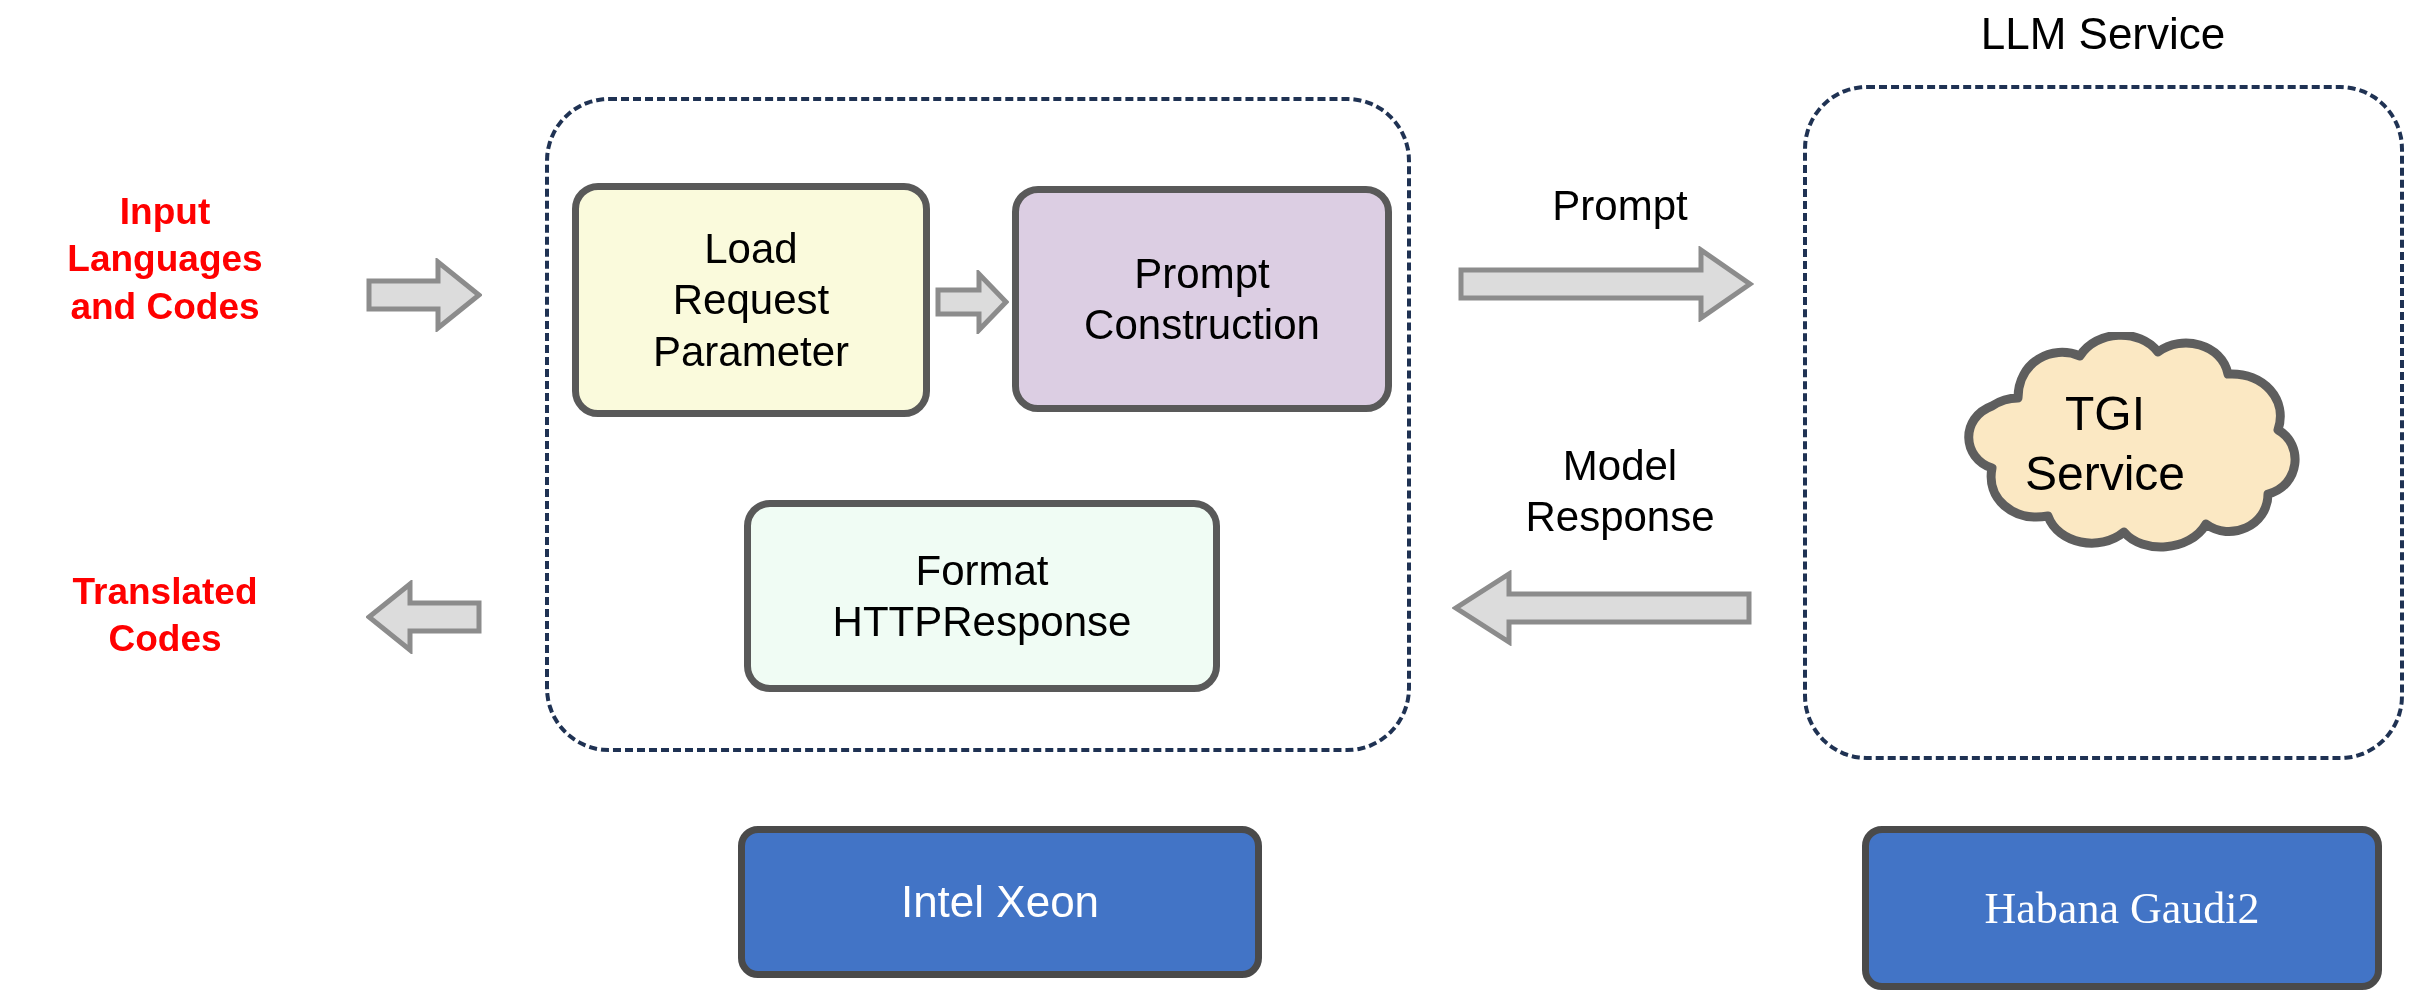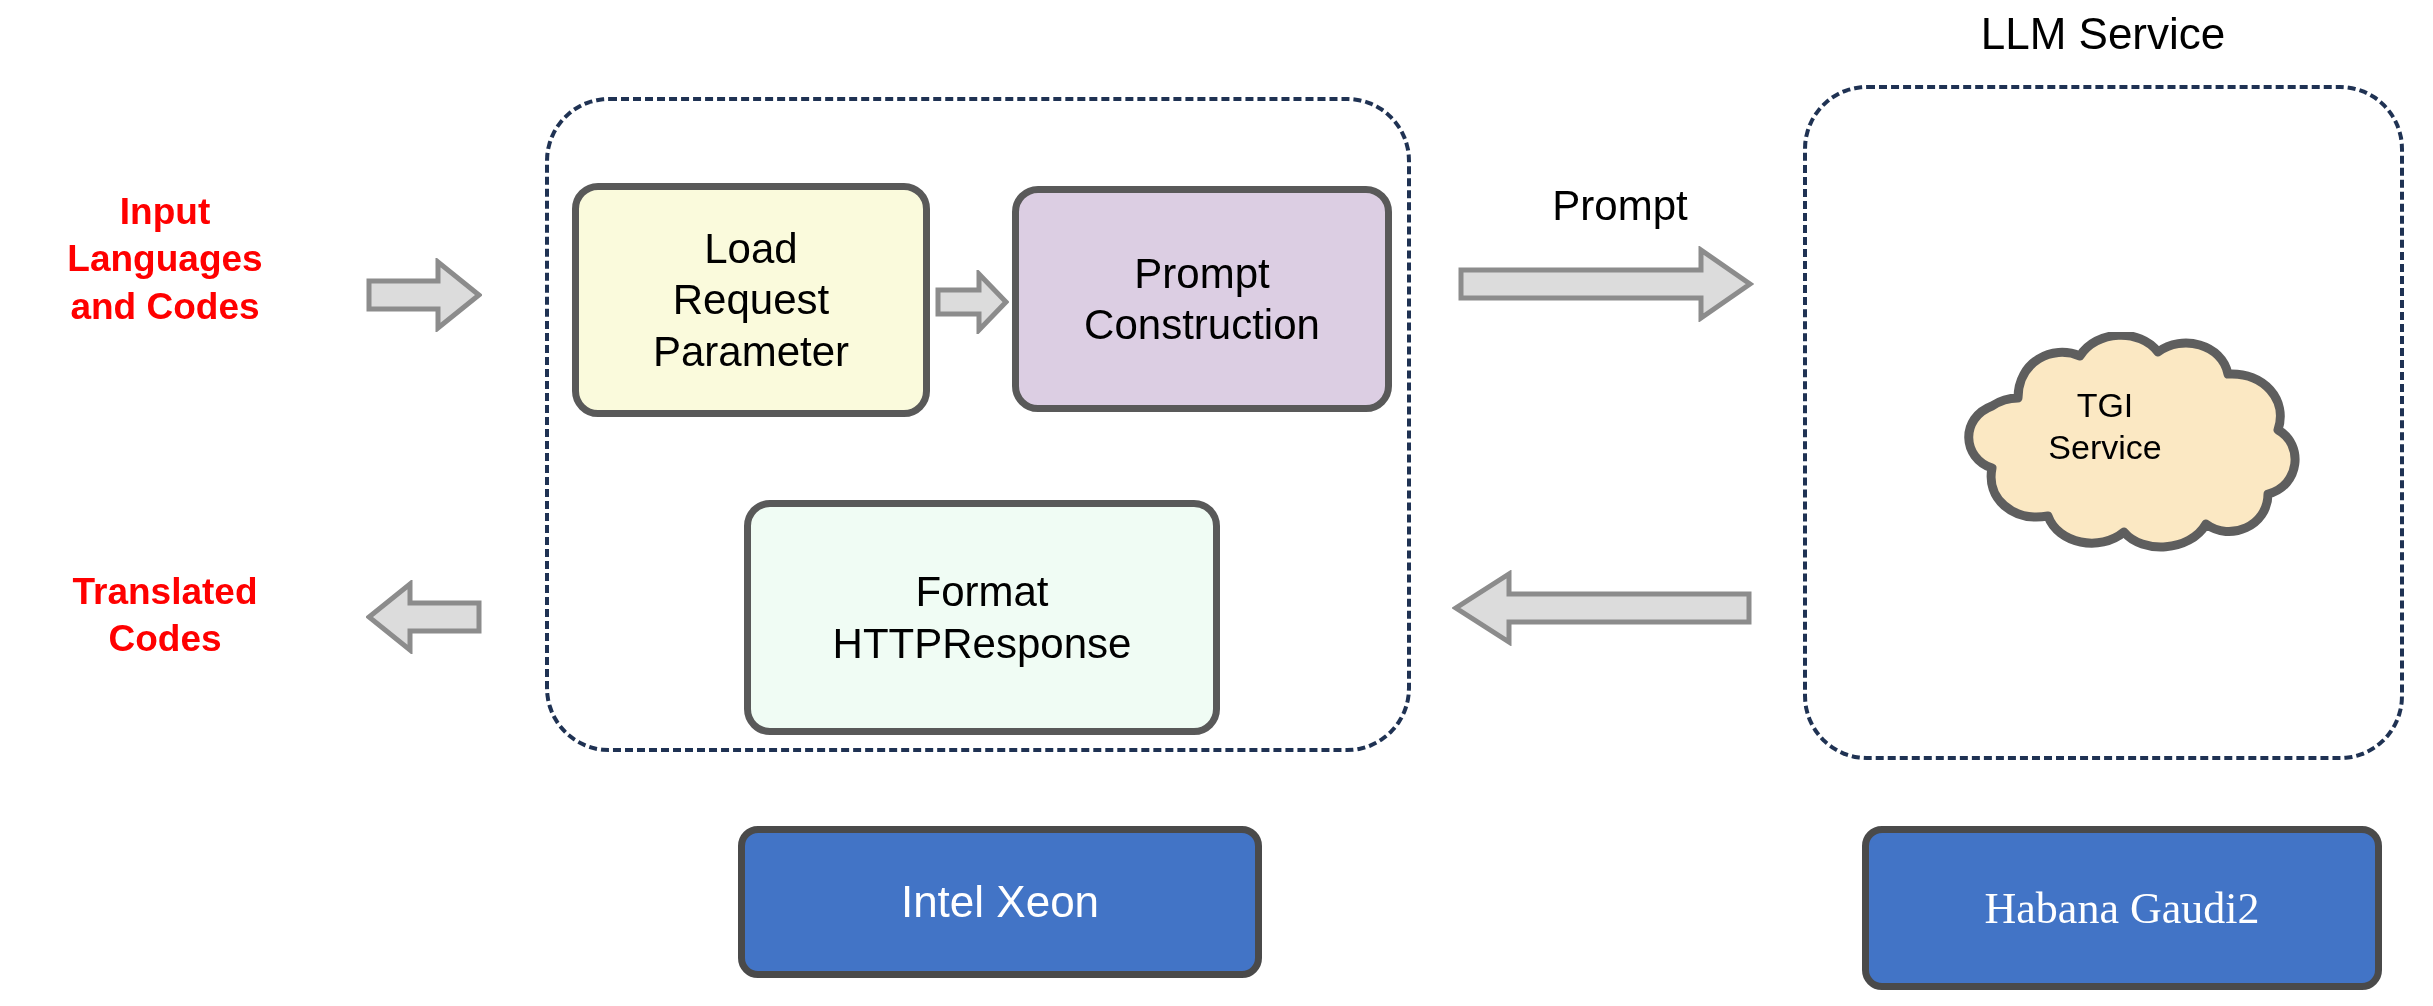--- a/index.html
+++ b/index.html
@@ -96,21 +96,21 @@
   .arrow-svg { display: block; }
 
   
   .cloud-wrap { }
   .cloud-label {
     position: absolute;
     left: 0; right: 0;
     top: 52px;
     text-align: center;
     font-family: "Liberation Sans", sans-serif;
-    font-size: 34px;
+    font-size: 48px;
     color: #000000;
     line-height: 1.24;
     white-space: pre-line;
     pointer-events: none;
   }
 </style>
 </head>
 <body>
 
 <div id="stage">
@@ -151,33 +151,35 @@
     <svg class="arrow-svg" width="74" height="64" viewBox="0 0 74 64">
       <polygon points="3,20 44,20 44,4 71,32 44,60 44,44 3,44" fill="#DCDCDC" stroke="#8C8C8C" stroke-width="5" stroke-linejoin="miter"></polygon>
     </svg>
   </div>
 
   <div class="abs proc-box proc-purple" style="left:1012px; top:186px; width:380px; height:226px;">
     <span>Prompt
 Construction</span>
   </div>
 
-  <div class="abs proc-box proc-mint" style="left:744px; top:500px; width:476px; height:235px;text-align:center;">
+  <div class="abs proc-box proc-mint" style="left:744px; top:500px; width:476px; height:192px;text-align:center;">
     <span>Format
 HTTPResponse</span>
   </div>
 
   <div class="abs flow-label" style="left:1450px; top:180px; width:340px;">Prompt</div>
 
   <div class="abs" style="left:1458px; top:246px;">
     <svg class="arrow-svg" width="296" height="76" viewBox="0 0 296 76">
       <polygon points="3,24 243,24 243,4 292,38 243,72 243,52 3,52" fill="#DCDCDC" stroke="#8C8C8C" stroke-width="5" stroke-linejoin="miter"></polygon>
     </svg>
   </div>
 
+  <div class="abs flow-label" style="left:1440px; top:440px; width:360px;">Model
+Response</div>
 
   <div class="abs" style="left:1452px; top:570px;">
     <svg class="arrow-svg" width="300" height="76" viewBox="0 0 300 76">
       <polygon points="297,24 57,24 57,4 4,38 57,72 57,52 297,52" fill="#DCDCDC" stroke="#8C8C8C" stroke-width="5" stroke-linejoin="miter"></polygon>
     </svg>
   </div>
 
   <div class="abs cloud-wrap" style="left:1900px; top:332px; width:410px; height:226px;">
     <svg class="arrow-svg" width="410" height="226" viewBox="0 0 410 226">
       <path d="M 118 66

